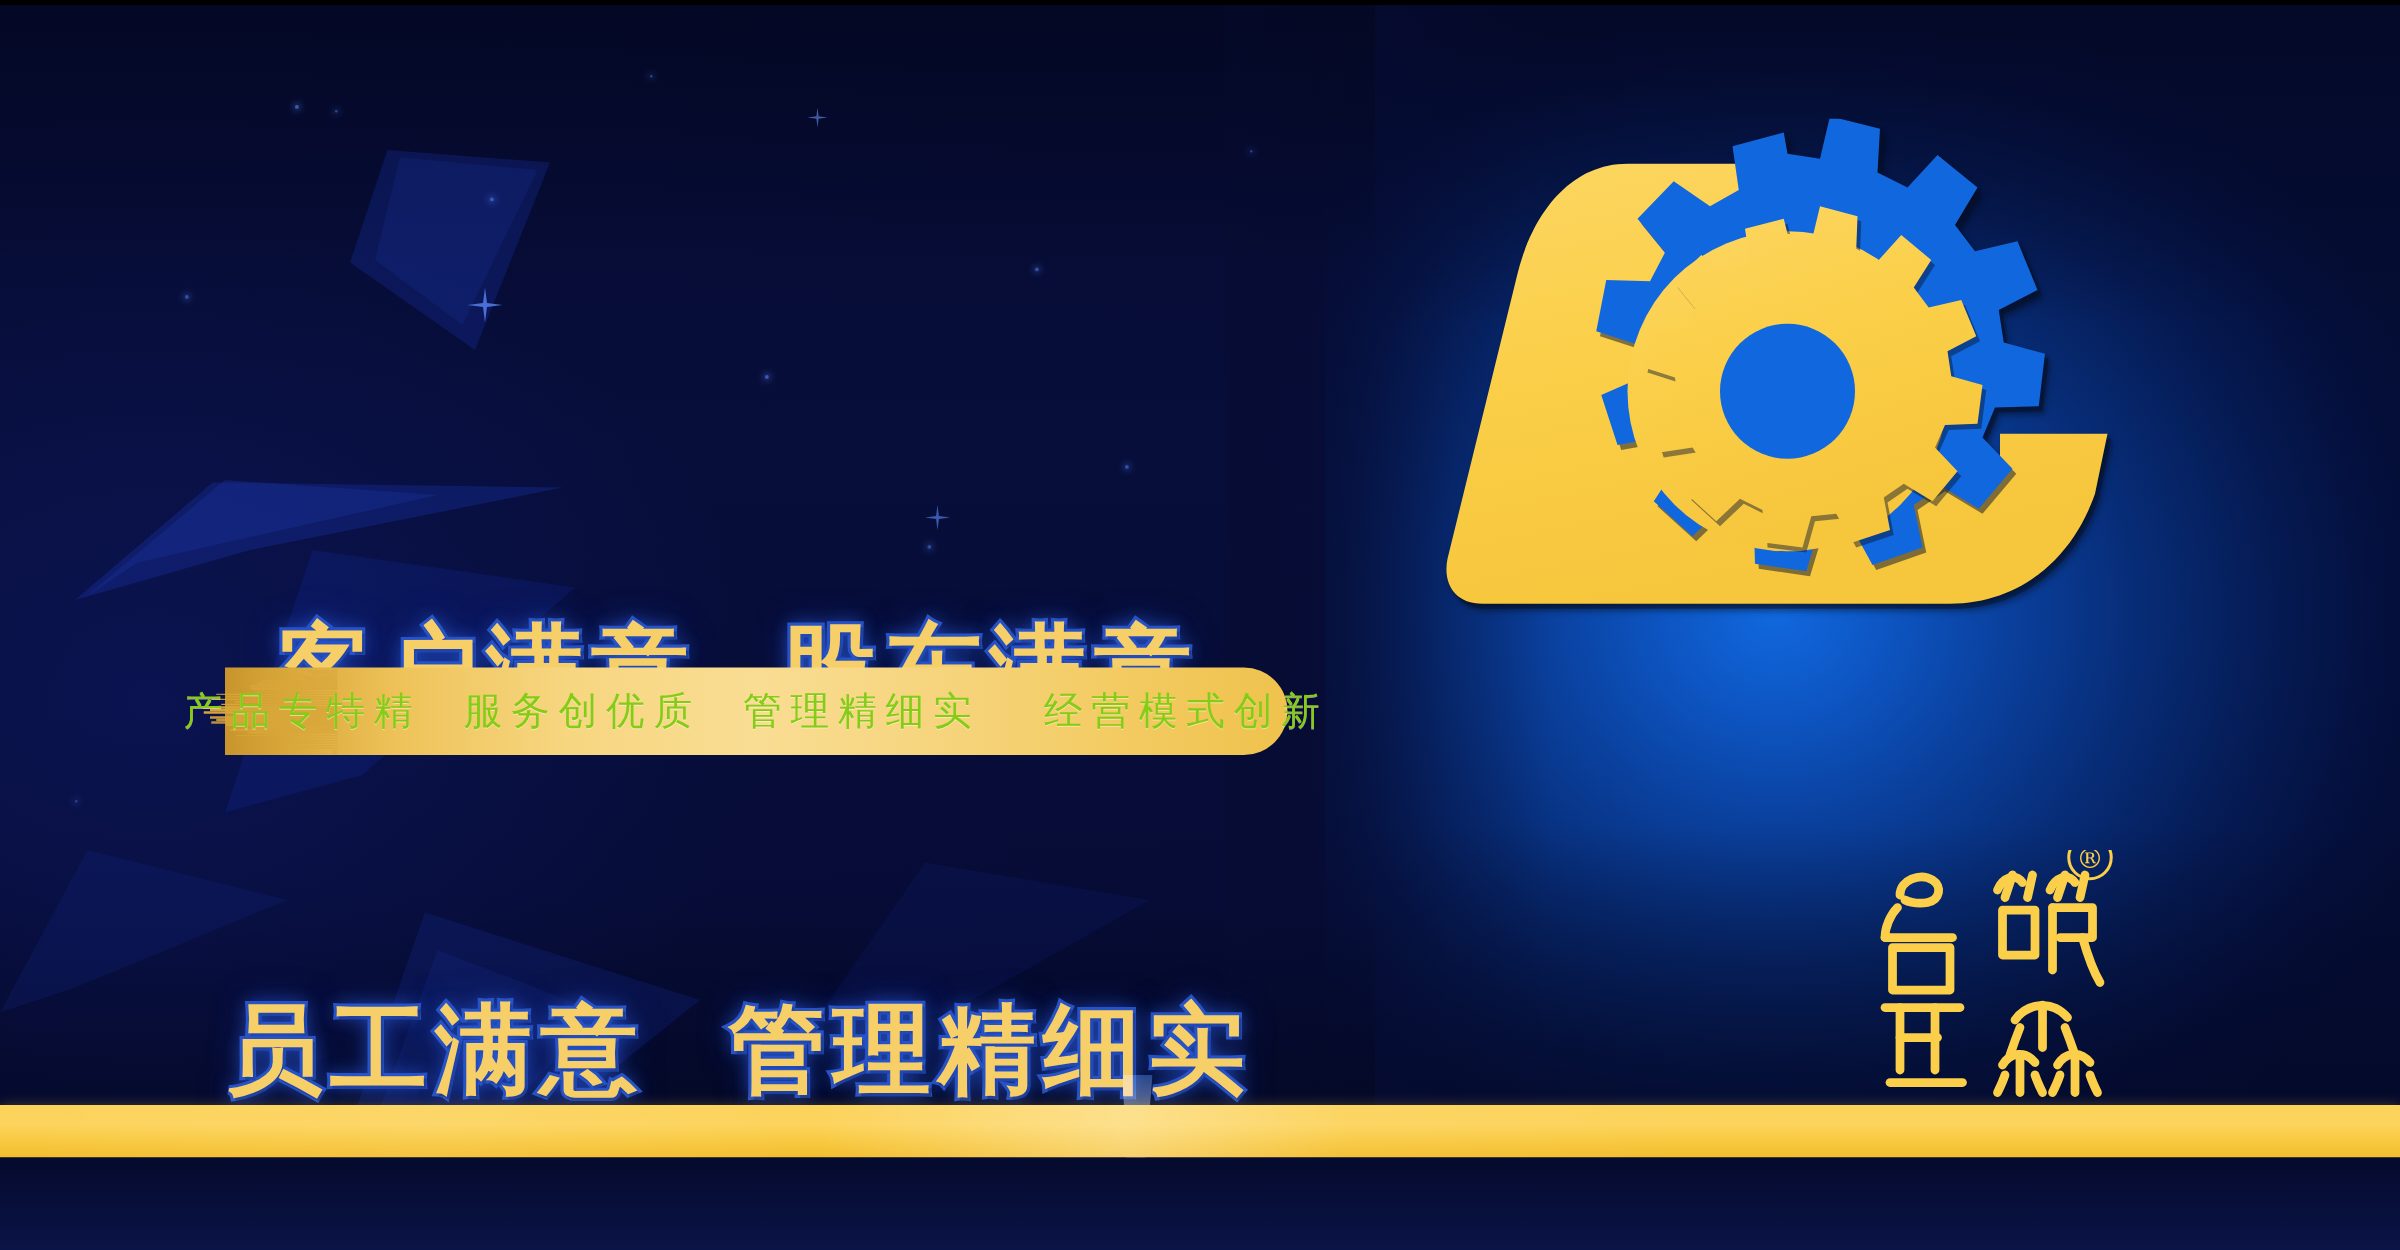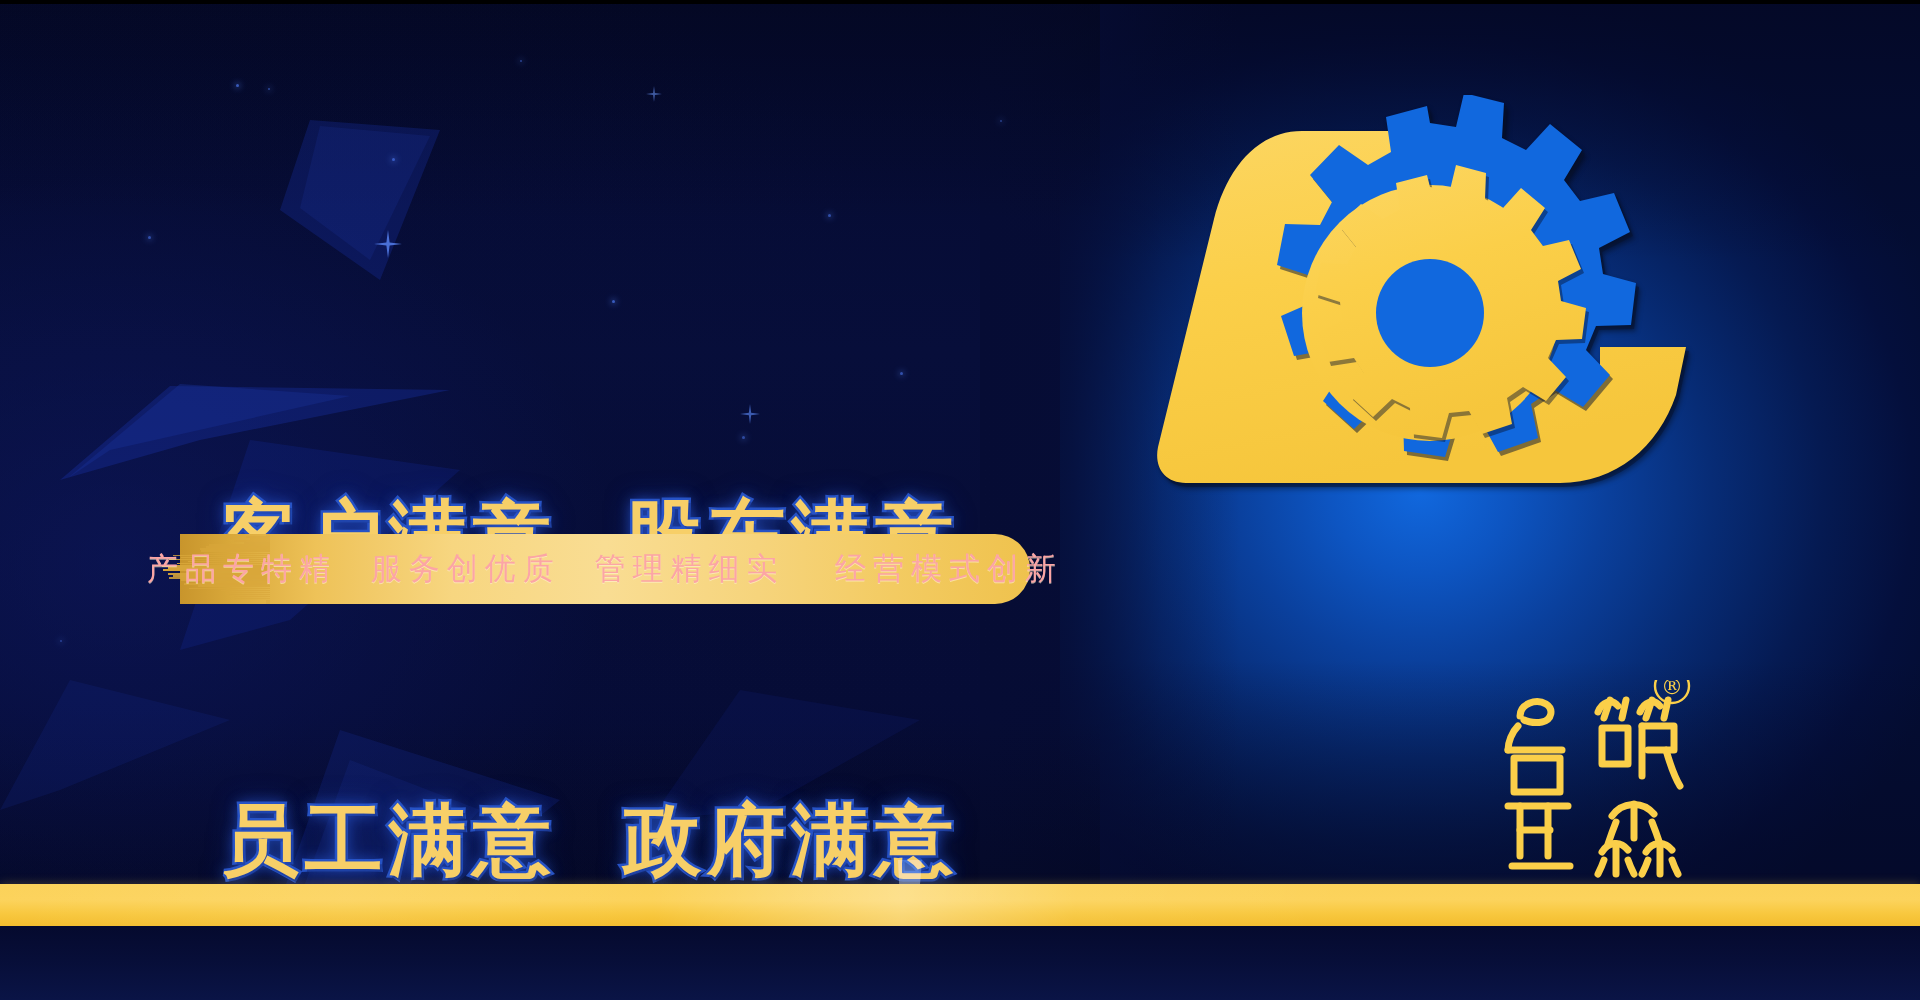--- a/index.html
+++ b/index.html
@@ -109,21 +109,21 @@
     background:#d8a63a;
   }
   .pill-text{
     position:absolute;
     left:30px; top:0; width:850px; height:70px;
     display:flex; align-items:center; justify-content:center;
     font-family:"DejaVu Serif","Liberation Serif",serif;
     font-size:31px;
     font-weight:500;
     letter-spacing:7px;
-    color:#fca5a5;
+    color:#84cc16;
     text-shadow:0 1px 0 rgba(255,244,210,.6);
     white-space:pre;
   }
 
   
   .logo-mark{
     position:absolute;
     left:1130px; top:95px;
     width:560px; height:400px;
     filter:drop-shadow(2px 3px 2px rgba(0,0,0,.55));
@@ -228,21 +228,21 @@
   </svg>
   <svg class="star4" style="left:646px;top:86px;width:16px;height:16px;" viewBox="0 0 28 28">
     <path d="M14 0 L15.6 12.4 L28 14 L15.6 15.6 L14 28 L12.4 15.6 L0 14 L12.4 12.4 Z" fill="#6f9bff" opacity="0.55"></path>
   </svg>
   <svg class="star4" style="left:824px;top:540px;width:14px;height:14px;" viewBox="0 0 28 28">
     <path d="M14 0 L15.6 12.4 L28 14 L15.6 15.6 L14 28 L12.4 15.6 L0 14 L12.4 12.4 Z" fill="#6f9bff" opacity="0.5"></path>
   </svg>
 
   <div class="headline">
     <span class="headline-line">客户满意  股东满意</span>
-    <span class="headline-line">员工满意  政府满意</span>
+    <span class="headline-line">员工满意  管理精细实</span>
   </div>
 
   <div class="pill-wrap">
     <div class="pill-body"></div>
     <div class="pill-frill" id="frill">
         <div class="frill-line" style="top: 0px; left: 116px; width: 4px; height: 1.65882px; background: rgba(216, 166, 58, 0.45);"></div>
         <div class="frill-line" style="top: 2.05882px; left: 95.7277px; width: 24.2723px; height: 1.65882px; background: rgba(216, 166, 58, 0.48);"></div>
         <div class="frill-line" style="top: 4.11765px; left: 99.5422px; width: 20.4578px; height: 1.65882px; background: rgba(216, 166, 58, 0.52);"></div>
         <div class="frill-line" style="top: 6.17647px; left: 84.403px; width: 35.597px; height: 1.65882px; background: rgba(216, 166, 58, 0.55);"></div>
         <div class="frill-line" style="top: 8.23529px; left: 94.1716px; width: 25.8284px; height: 1.65882px; background: rgba(216, 166, 58, 0.58);"></div>

